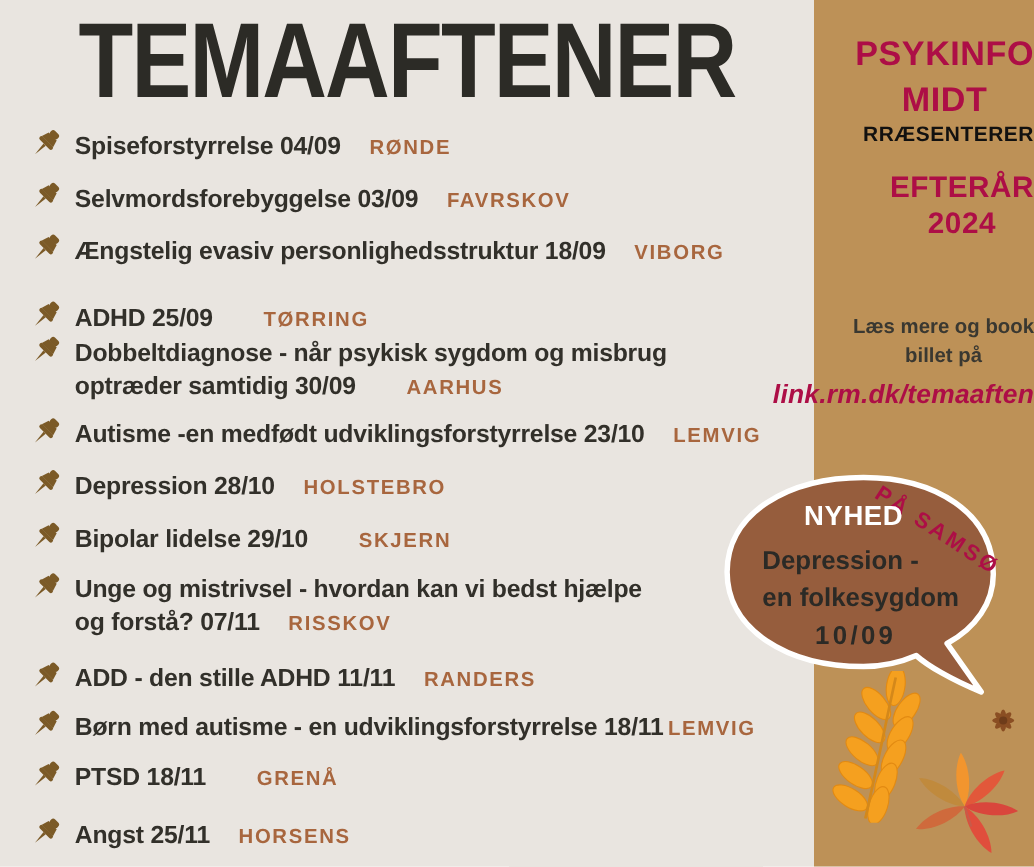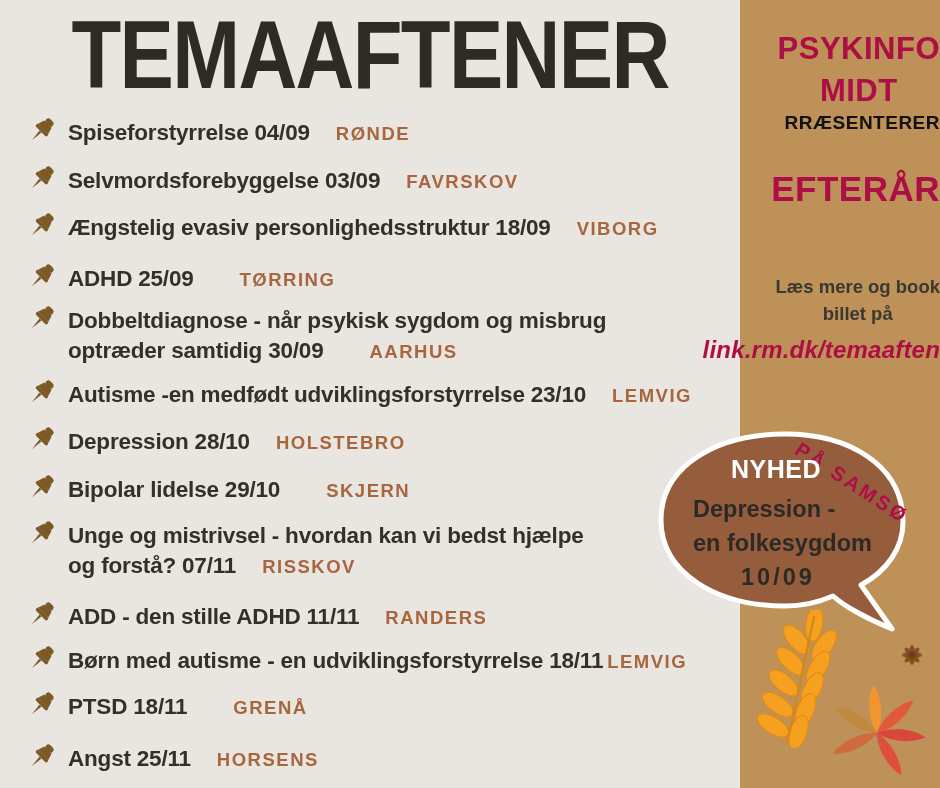--- a/index.html
+++ b/index.html
@@ -23,21 +23,21 @@
   .etext{font-size:22.5px;font-weight:bold;color:var(--ink);letter-spacing:-0.2px;}
   .eloc{font-size:18.5px;font-weight:bold;color:var(--rust);letter-spacing:1.5px;margin-left:26px;}
   .wide .eloc{margin-left:46px;}
   .tight .eloc{margin-left:4px;}
 
   
   .sidebar{position:absolute;left:740px;top:0;width:200px;height:788px;background:var(--panel);
     display:flex;flex-direction:column;align-items:flex-end;text-align:center;padding-top:28px;}
   .brand{color:var(--accent);font-size:31px;font-weight:bold;line-height:1.35;letter-spacing:.5px;}
   .presents{color:#121110;font-size:19px;font-weight:bold;letter-spacing:.5px;}
-  .season{margin-top:34px;color:var(--accent);font-size:35px;font-weight:bold;line-height:1.22;letter-spacing:.5px;}
+  .season{margin-top:20px;color:var(--accent);font-size:27px;font-weight:bold;line-height:1.22;letter-spacing:.5px;}
   .cta{margin-top:64px;color:#3a3831;font-size:18.5px;font-weight:bold;line-height:1.45;}
   .linktext{margin-top:8px;color:var(--accent);font-size:24px;font-weight:bold;letter-spacing:.2px;font-style:italic;}
 
   
   .bubble{position:absolute;left:645px;top:422px;width:285px;height:218px;z-index:5;}
   .bubble svg{position:absolute;left:0;top:0;}
   .nyhed{position:absolute;left:86px;top:33px;color:var(--white);font-size:25px;font-weight:bold;letter-spacing:.5px;}
   .bline1{position:absolute;left:48px;top:74px;color:var(--bubble_ink);font-size:23.5px;font-weight:bold;}
   .bline2{position:absolute;left:48px;top:108px;color:var(--bubble_ink);font-size:23.5px;font-weight:bold;}
   .bline3{position:absolute;left:96px;top:142px;color:var(--bubble_ink);font-size:23.5px;font-weight:bold;letter-spacing:3px;}
@@ -83,21 +83,21 @@
     <span class="body"><span class="etext">Selvmordsforebyggelse 03/09</span><span class="eloc">FAVRSKOV</span></span>
   </div>
 
   <div class="event" style="top:213px">
     <span class="pin"><svg width="31" height="31" style="color:var(--pin)">
           <use href="#pinsym"></use>
         </svg></span>
     <span class="body"><span class="etext">Ængstelig evasiv personlighedsstruktur 18/09</span><span class="eloc">VIBORG</span></span>
   </div>
 
-  <div class="event wide" style="top:264px">
+  <div class="event wide" style="top:274px">
     <span class="pin"><svg width="31" height="31" style="color:var(--pin)">
           <use href="#pinsym"></use>
         </svg></span>
     <span class="body"><span class="etext">ADHD 25/09</span><span class="eloc">TØRRING</span></span>
   </div>
 
   <div class="event wide" style="top:306px">
     <span class="pin"><svg width="31" height="31" style="color:var(--pin)">
           <use href="#pinsym"></use>
         </svg></span>
@@ -163,20 +163,21 @@
   </div>
 
   <aside class="sidebar">
     <div class="brand">
       <div>PSYKINFO</div>
       <div>MIDT</div>
     </div>
     <div class="presents">RRÆSENTERER</div>
     <div class="season">
       <div>EFTERÅR</div>
+      <div>2024</div>
     </div>
     <div class="cta">
       <div>Læs mere og book</div>
       <div>billet på</div>
     </div>
     <div class="linktext">link.rm.dk/temaaften</div>
   </aside>
 
   <svg class="rowan" viewBox="0 0 100 140">
     <g fill="#f5a01f" stroke="#e28a12" stroke-width="1">

